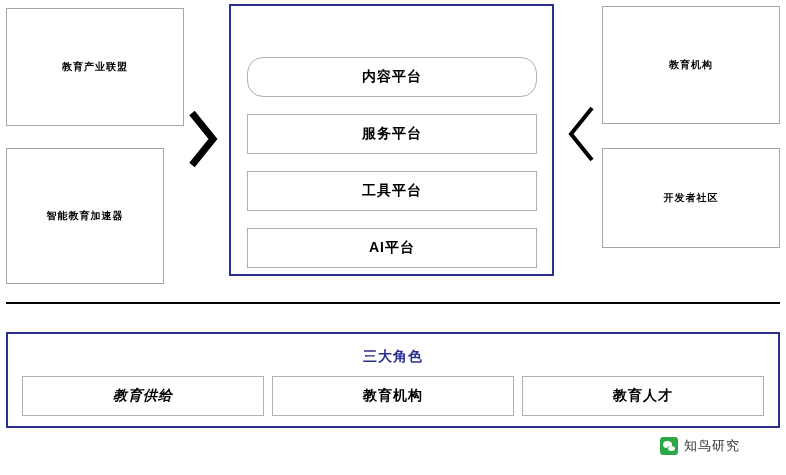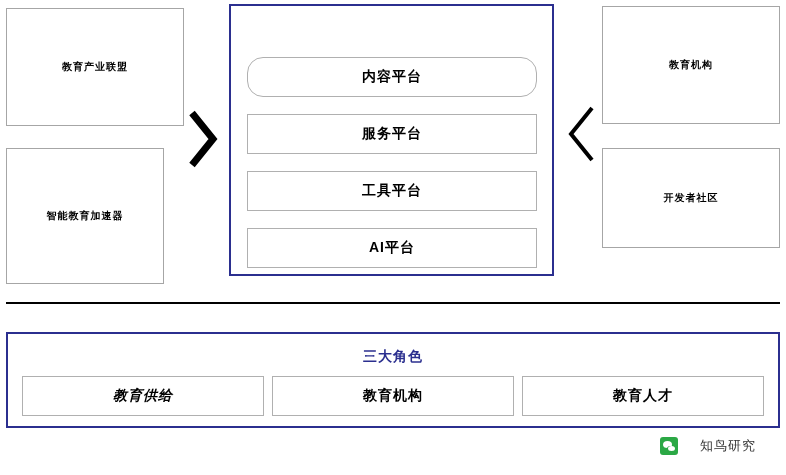--- a/index.html
+++ b/index.html
@@ -142,21 +142,21 @@
   #role-box-1 { left: 264px; }
   #role-box-2 { left: 514px; }
 
   
   #watermark {
     position: absolute;
     left: 660px;
     top: 437px;
     display: flex;
     align-items: center;
-    gap: 22px;
+    gap: 6px;
   }
   #watermark .wm-icon {
     width: 18px;
     height: 18px;
     border-radius: 3px;
     background: #2ba845;
     position: relative;
     flex: 0 0 auto;
   }
   #watermark .wm-icon::before {

